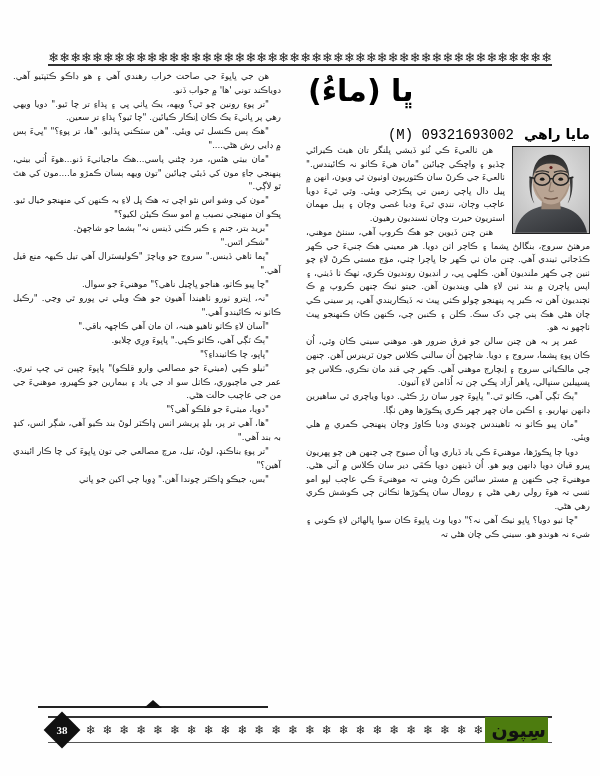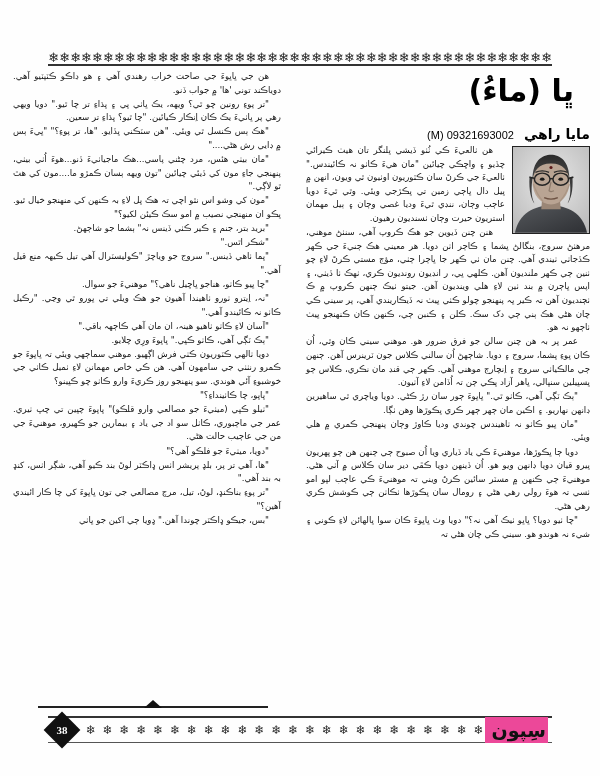--- a/index.html
+++ b/index.html
@@ -57,23 +57,23 @@
   }
   .rule-line.thin { height: 1px; background: #555; }
 
   #top-ornament { top: 46px; }
   #top-rule { top: 64px; }
 
   
   .title-block {
     position: absolute;
     top: 70px;
-    left: 284px;
+    left: 308px;
     width: 290px;
-    text-align: right;
+    text-align: left;
   }
   .article-title {
     font-family: "DejaVu Sans", "Liberation Sans", sans-serif;
     font-size: 30px;
     font-weight: bold;
     line-height: 42px;
     direction: rtl;
     color: #000;
   }
 
@@ -90,24 +90,24 @@
     justify-content: flex-start;
   }
   .author-name {
     font-size: 14px;
     font-weight: bold;
     direction: rtl;
     color: #000;
     white-space: nowrap;
   }
   .author-phone {
-    font-size: 11px;
+    font-size: 14px;
     direction: ltr;
     color: #000;
-    font-family: Liberation Sans, sans-serif;
+    font-family: Liberation Mono, monospace;
     white-space: nowrap;
   }
 
   
   .col {
     position: absolute;
     direction: rtl;
     text-align: justify;
     font-size: 8.6px;
     line-height: 13.6px;
@@ -195,21 +195,21 @@
     box-sizing: border-box;
   }
   .magazine-name {
     font-size: 19px;
     font-weight: bold;
     direction: rtl;
     color: #111;
     line-height: 26px;
     padding-left: 6px;
     padding-right: 2px;
-    background: #ec4899;
+    background: #4d7c0f;
     z-index: 3;
     position: relative;
   }
   .footer-flowers {
     flex: 1;
     overflow: hidden;
     white-space: nowrap;
     height: 14px;
     line-height: 14px;
     text-align: center;
@@ -377,21 +377,20 @@
         <p>"هڪ ٻس ڪنسل ٿي ويئي. "هن سٽڪني ڀڏايو. "ها، تر پوءِ؟" "ڀيءَ ٻس ۾ ڊايي رش هڻي...."</p>
         <p>"مان بيٺي هئس، مرد چڻني پاسي...هڪ ماجياٺيءَ ڏنو...هوءَ اُٺي بيٺي، پنهنجي جاءِ مون کي ڏيئي چيائين "تون ويهه ٻسان ڪمڙو ما....مون کي هٿ ٿو لاڳي."</p>
         <p>"مون کي وشو اس نٿو اچي تہ هڪ ڀل لاءِ بہ ڪنهن کي منهنجو خيال ٿيو. ڀڪو ان منهنجي نصيب ۾ امو سڪ ڪيئن لکيو؟"</p>
         <p>"بريد بتر، جنم ۽ ڪير ڪٺي ڏينس نہ" ٻشما جو شاڄهڻ.</p>
         <p>"شڪر اٿس."</p>
         <p>"ڀما ٺاهي ڏينس." سروج جو وياچڙ "ڪوليسٽرال آهي تيل ڪيهہ منع قيل آهي."</p>
         <p>"چا ڀيو ڪاٺو، هناجو ڀاڇيل ناهي؟" موهنيءَ جو سوال.</p>
         <p>"نہ، اِيترو ٺورو ٺاهيندا آهيون جو هڪ ويلي تي ڀورو ٿي وڃي. "رڪيل ڪاٺو نہ ڪائيندو آهي."</p>
         <p>"اَسان لاءِ ڪاٺو ٺاهيو هينہ، ان مان آهي ڪاڄهہ باقي."</p>
         <p>"ٻڪ ٽڳي آهي، ڪاٺو ڪڀي." ڀاڀوءَ ورِي چلايو.</p>
-        <p>دويا ٺالهي ڪٽوريون ڪٺي فرش اڳهيو. موهني سماڄهي ويئي تہ ڀاڀوءَ جو ڪمرو رنٺٺي جي سامهون آهي. هن ڪي خاص مهمانن لاءِ ٺميل ڪاٺي جي خوشبوءِ آئي هوندي. سو پنهنجو روز ڪريءَ وارو ڪاٺو چو ڪڀينو؟</p>
         <p>"ڀاڀو، چا ڪاٺينداءِ؟"</p>
         <p>"ٺيلو ڪڀي (ميٺيءَ جو مصالعي وارو قلڪو)" ڀاڀوءَ چڀين تي چڀ ٺيري. عمر جي ماڄبوري، ڪاٺل سو اد جي ياد ۽ بيمارين جو ڪهيرو، موهنيءَ جي من جي عاڄيب حالت هڻي.</p>
         <p>"دويا، ميٺيءَ جو فلڪو آهي؟"</p>
         <p>"ها، آهي تر پر، بلډ پريشر اٺس ډاڪٽر لوڻ بند ڪيو آهي، شڳر اٺس، کنډ بہ بند آهي."</p>
         <p>"تر پوءِ بناڪنډ، لوڻ، تيل، مرچ مصالعي جي تون ڀاڀوءَ کي چا ڪار ائيندي آهين؟"</p>
         <p>"بس، جيڪو ډاڪٽر چوندا آهن." ډويا ڄي اکين جو ڀاٺي</p>
       </div>
   </div>
 
   <div class="mini-divider">

